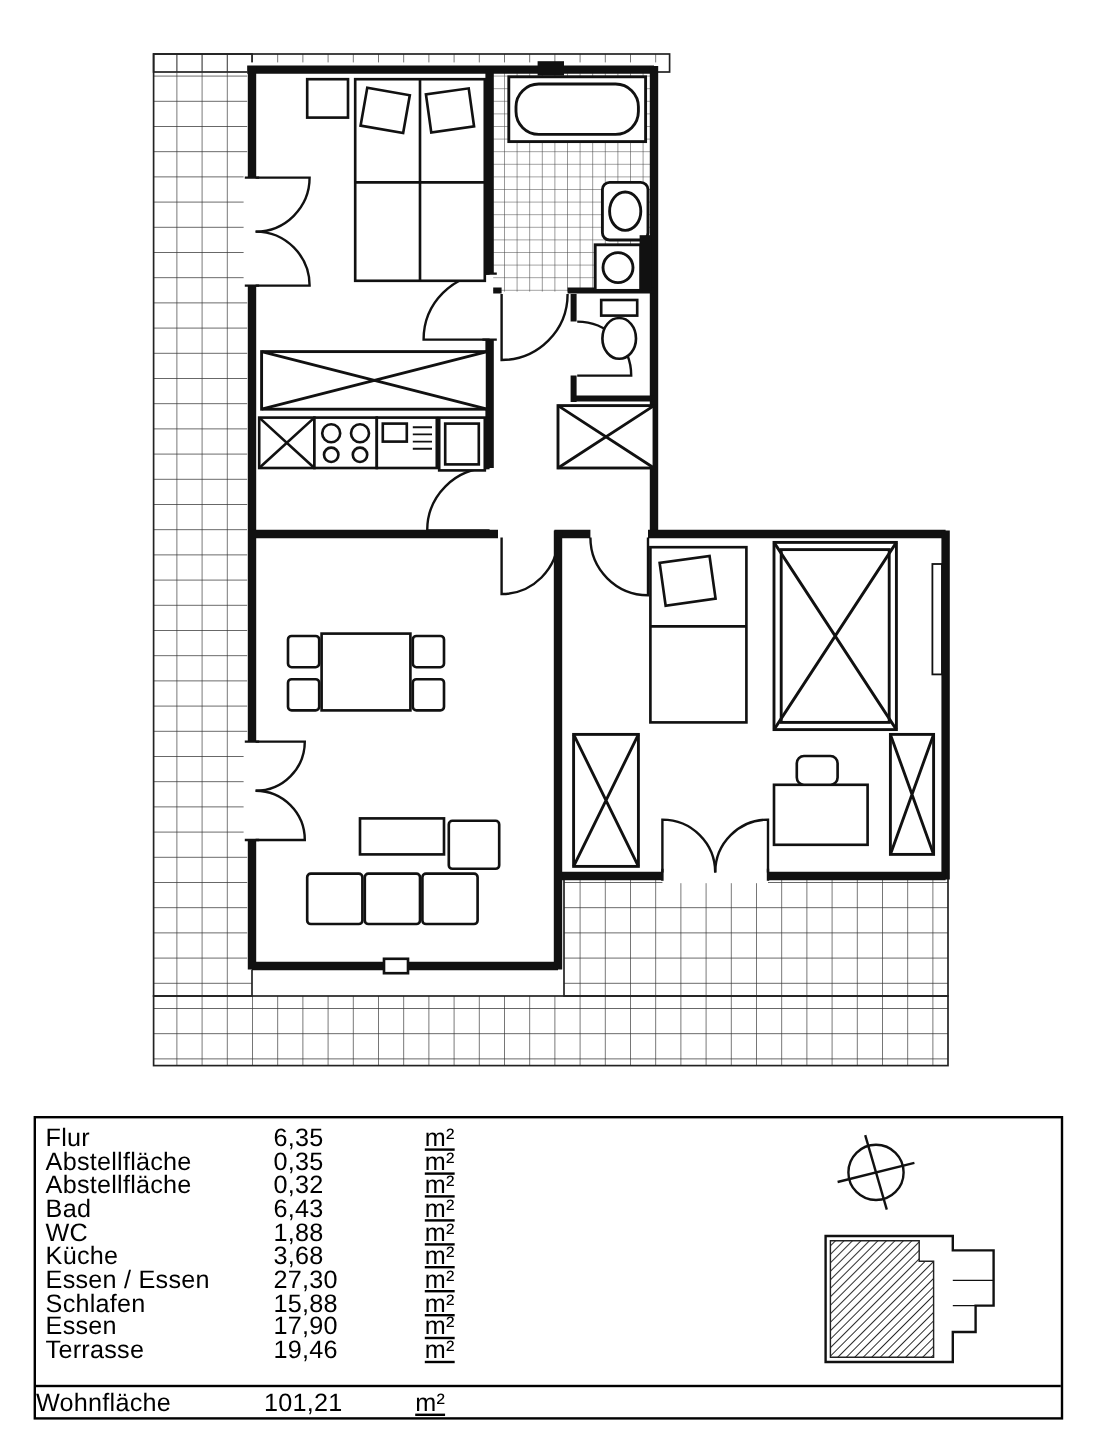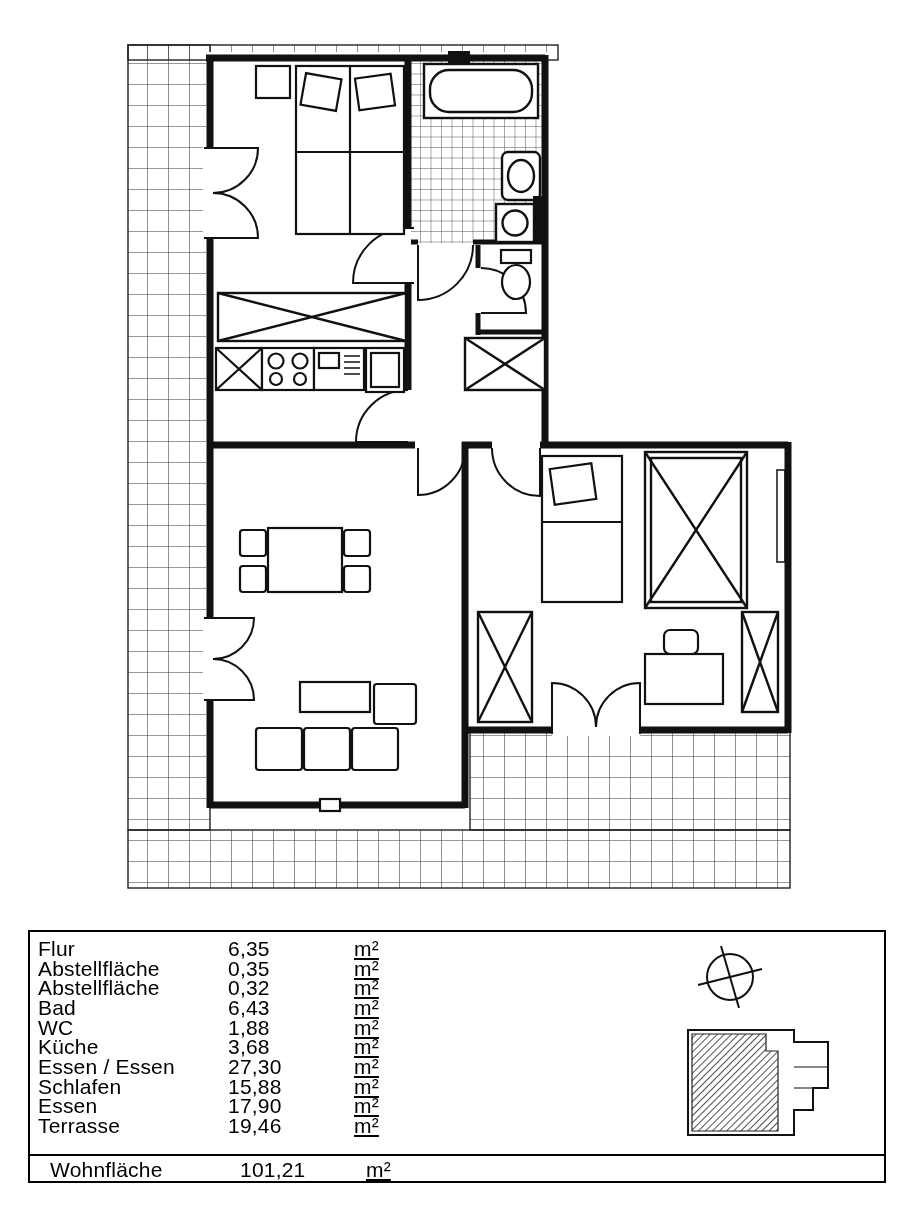--- a/index.html
+++ b/index.html
@@ -12,21 +12,21 @@
   .legend{
     position:absolute;left:28px;top:930px;width:858px;height:253px;
     border:2px solid #000;box-sizing:border-box;background:#fff;
   }
   .legend-rows{position:absolute;left:8px;top:7px;}
   .legend-row{display:flex;align-items:center;height:19.7px;font-size:21px;font-weight:500;letter-spacing:0.2px;}
   .legend-row .room{width:190px;white-space:nowrap;}
   .legend-row .val{width:104px;white-space:nowrap;}
   .legend-row .unit{margin-left:22px;white-space:nowrap;text-decoration:underline;}
   .legend-sep{position:absolute;left:0;right:0;top:222px;border-top:2px solid #000;}
-  .legend-total{position:absolute;left:20px;top:228px;}
+  .legend-total{position:absolute;left:0;top:228px;}
   .legend-icons{position:absolute;left:600px;top:5px;}
 </style>
 </head>
 <body>
 
 <svg class="plan-svg" width="920" height="910" viewBox="0 0 920 910">
   <defs>
     <pattern id="tiles" width="21" height="21" patternUnits="userSpaceOnUse">
       <path d="M21 0H0V21" fill="none" stroke="#333" stroke-width="1.1"></path>
     </pattern>

